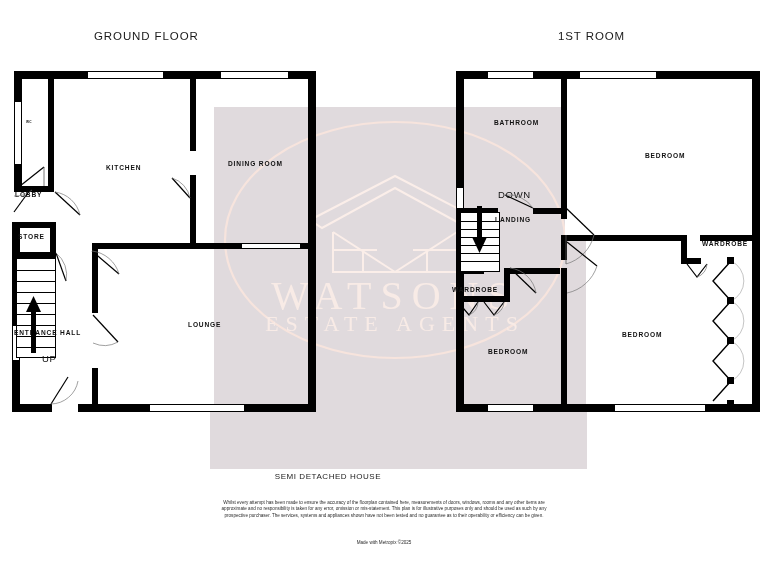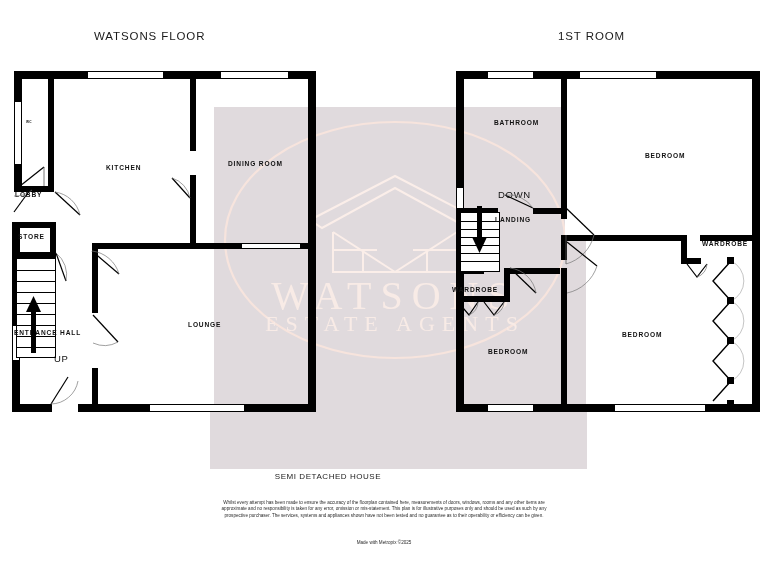--- a/index.html
+++ b/index.html
@@ -140,21 +140,21 @@
     text-align: center;
     font-size: 4.6px;
     color: #2b2b2b;
   }
 </style>
 </head>
 <body>
 
 <div id="page">
 
-  <div class="floor-title" id="title-ground">WATSONS FLOOR</div>
+  <div class="floor-title" id="title-ground">GROUND FLOOR</div>
   <div class="floor-title" id="title-first">1ST ROOM</div>
 
   <div class="shade-panel" style="left:210px; top:107px; width:377px; height:362px;"></div>
 
   <svg id="watermark" viewBox="0 0 390 260">
     <ellipse cx="195" cy="120" rx="170" ry="118" fill="none" stroke="#f7e4dd" stroke-width="2.2"></ellipse>
 
     <g stroke="#fbeee9" stroke-width="2" fill="none">
       <path d="M110 100 L195 56 L280 100 L268 108 L195 68 L122 108 Z"></path>
       <path d="M133 112 L133 152 L257 152 L257 112"></path>
@@ -229,21 +229,21 @@
       <div class="stair-tread" style="top:88px;"></div>
     </div>
 
     <div class="tiny-label" style="left:26px; top:120px;">WC</div>
     <div class="room-label" style="left:106px; top:164px;">KITCHEN</div>
     <div class="room-label" style="left:228px; top:160px;">DINING ROOM</div>
     <div class="room-label" style="left:15px; top:191px;">LOBBY</div>
     <div class="room-label" style="left:18px; top:233px;">STORE</div>
     <div class="room-label" style="left:14px; top:329px;">ENTRANCE HALL</div>
     <div class="room-label" style="left:188px; top:321px;">LOUNGE</div>
-    <div class="room-label big" style="left:18px; top:353px;">UP</div>
+    <div class="room-label big" style="left:6px; top:353px;">UP</div>
   </div>
 
   <div>
 
     <div class="room-fill" style="left:456px; top:74px; width:130px; height:30px;"></div>
     <div class="room-fill" style="left:565px; top:74px; width:192px; height:164px;"></div>
     <div class="room-fill" style="left:586px; top:238px; width:172px; height:174px;"></div>
 
     <div class="wall" style="left:456px; top:71px; width:32px; height:8px;"></div>
     <div class="window" style="left:488px; top:71px; width:45px; height:8px;"></div>

